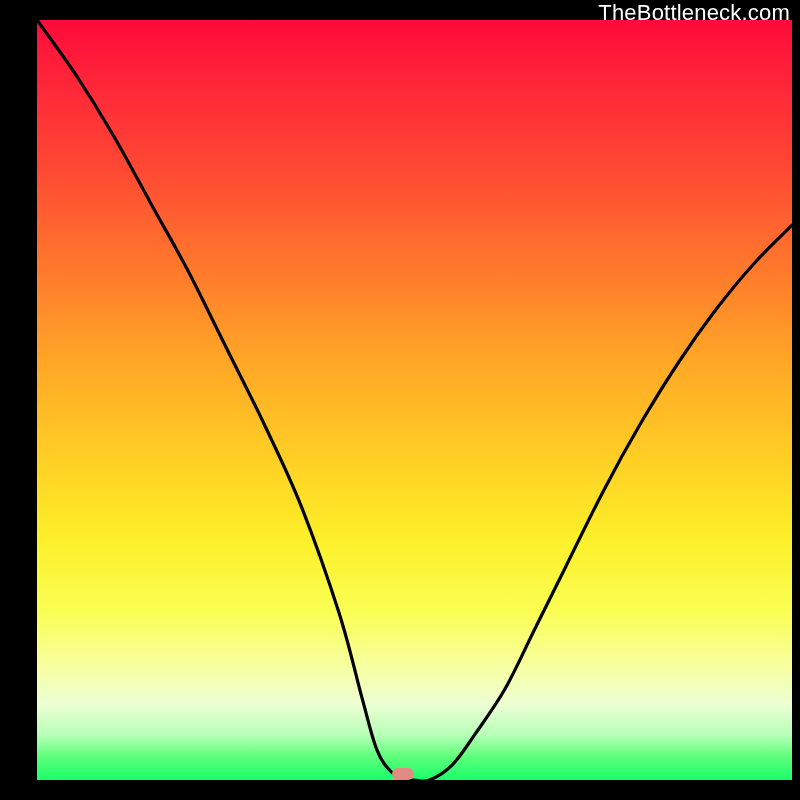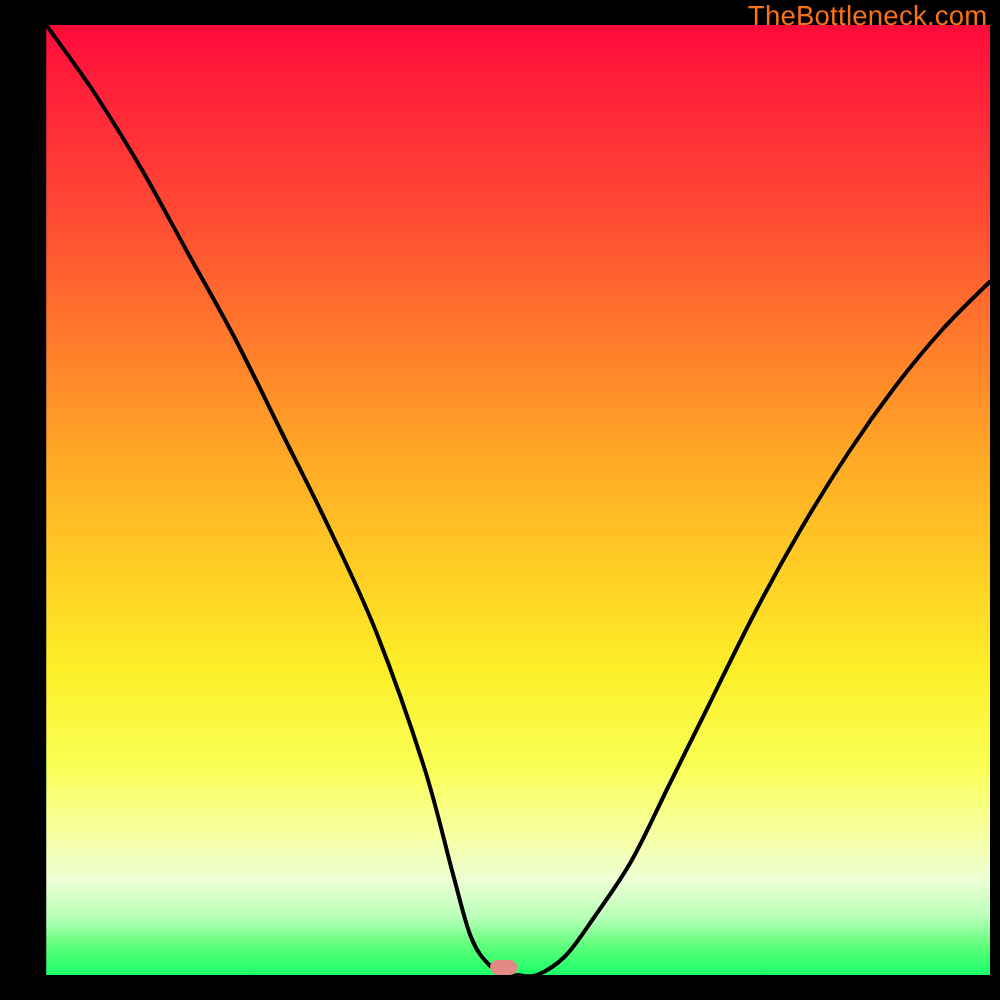--- a/index.html
+++ b/index.html
@@ -37,21 +37,21 @@
       #edffd4 90%,
       #b8ffb8 94%,
       #5cff7a 97%,
       #1bff6a 100%
     );
   }
   .watermark {
     position: absolute;
     top: 0px;
     right: 10px;
-    color: #f97316;
+    color: #ffffff;
     font-size: 22px;
     font-weight: 500;
     letter-spacing: 0.2px;
     user-select: none;
   }
   .marker {
     position: absolute;
     width: 22px;
     height: 12px;
     background: #e28b82;

